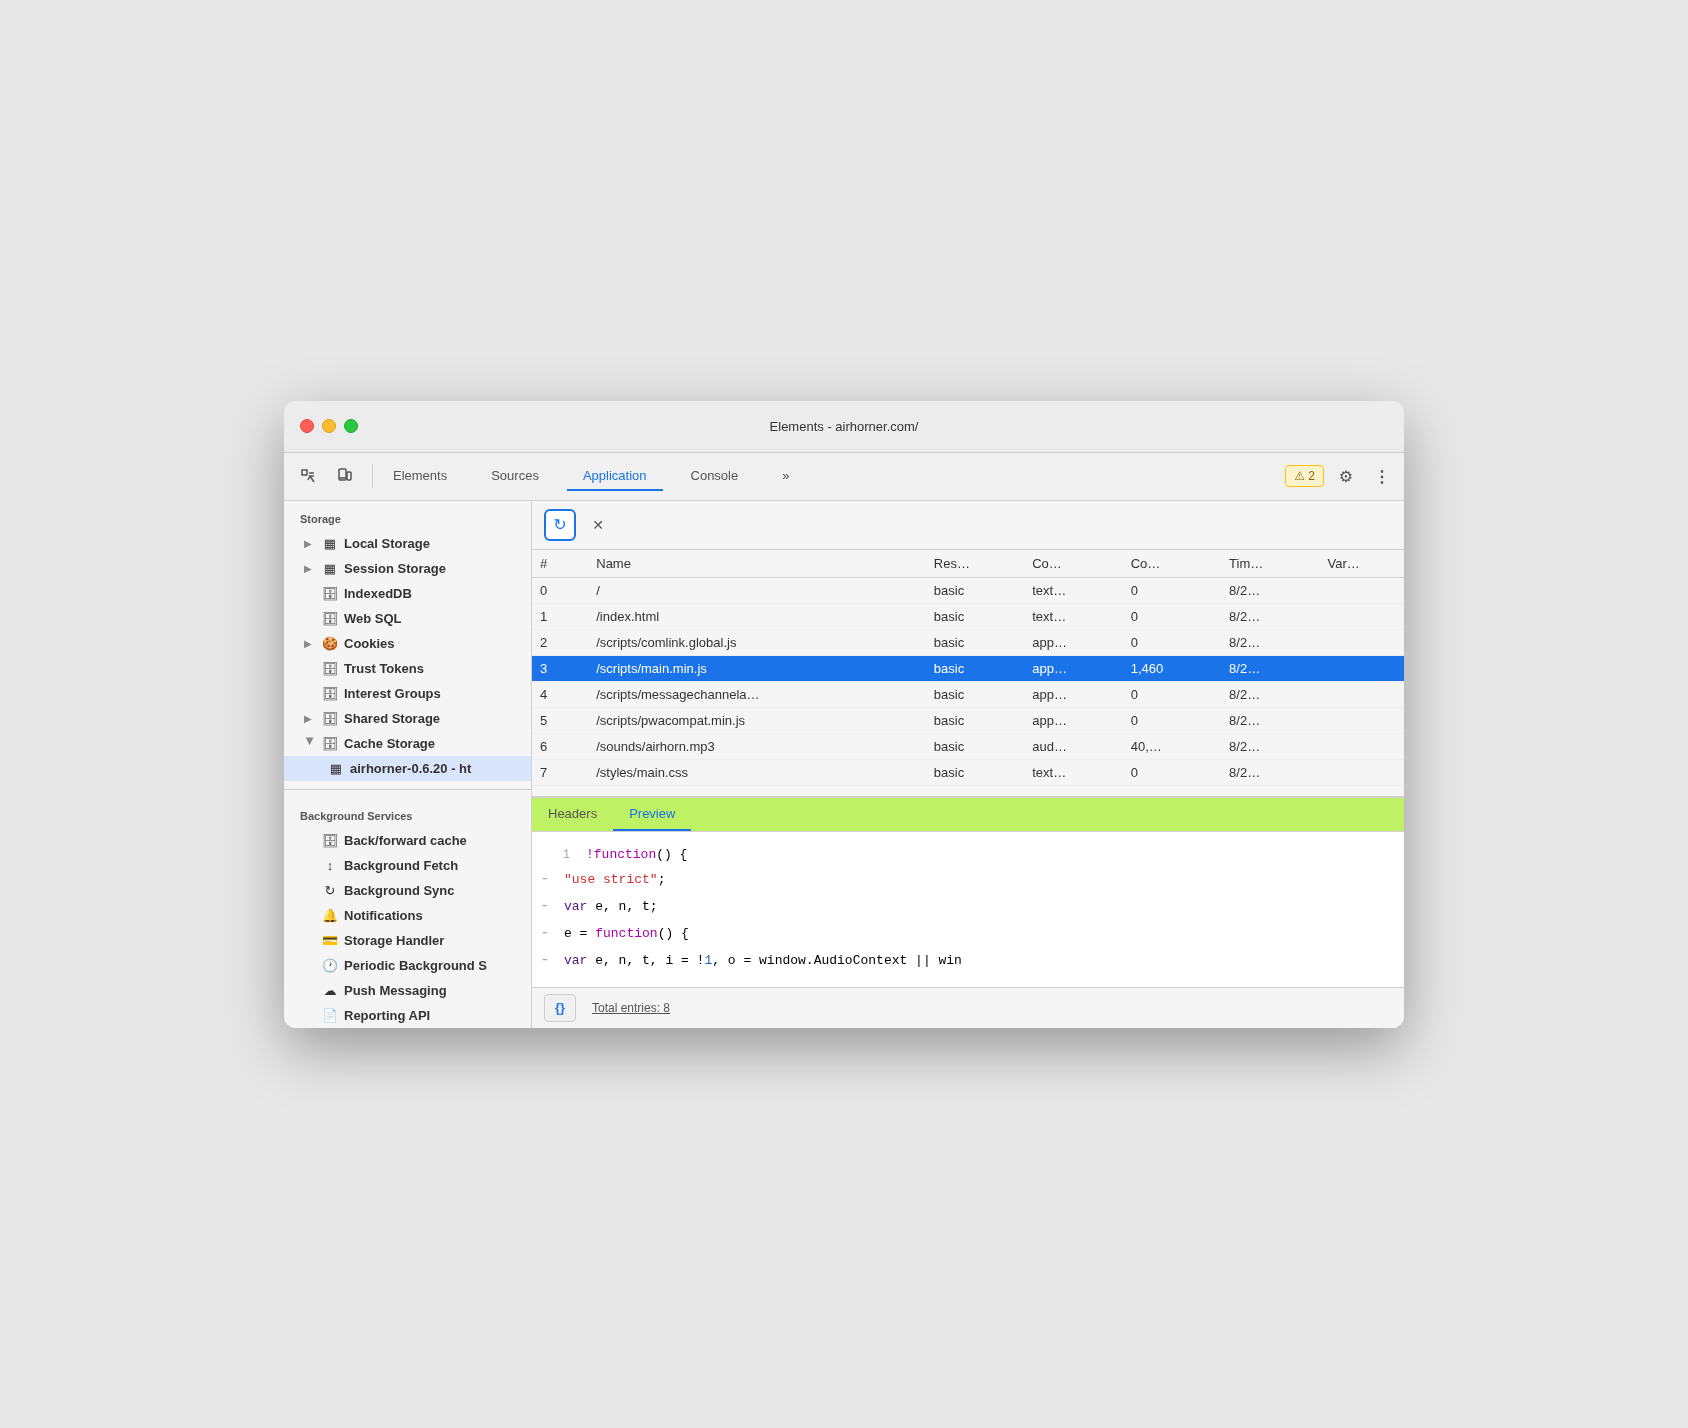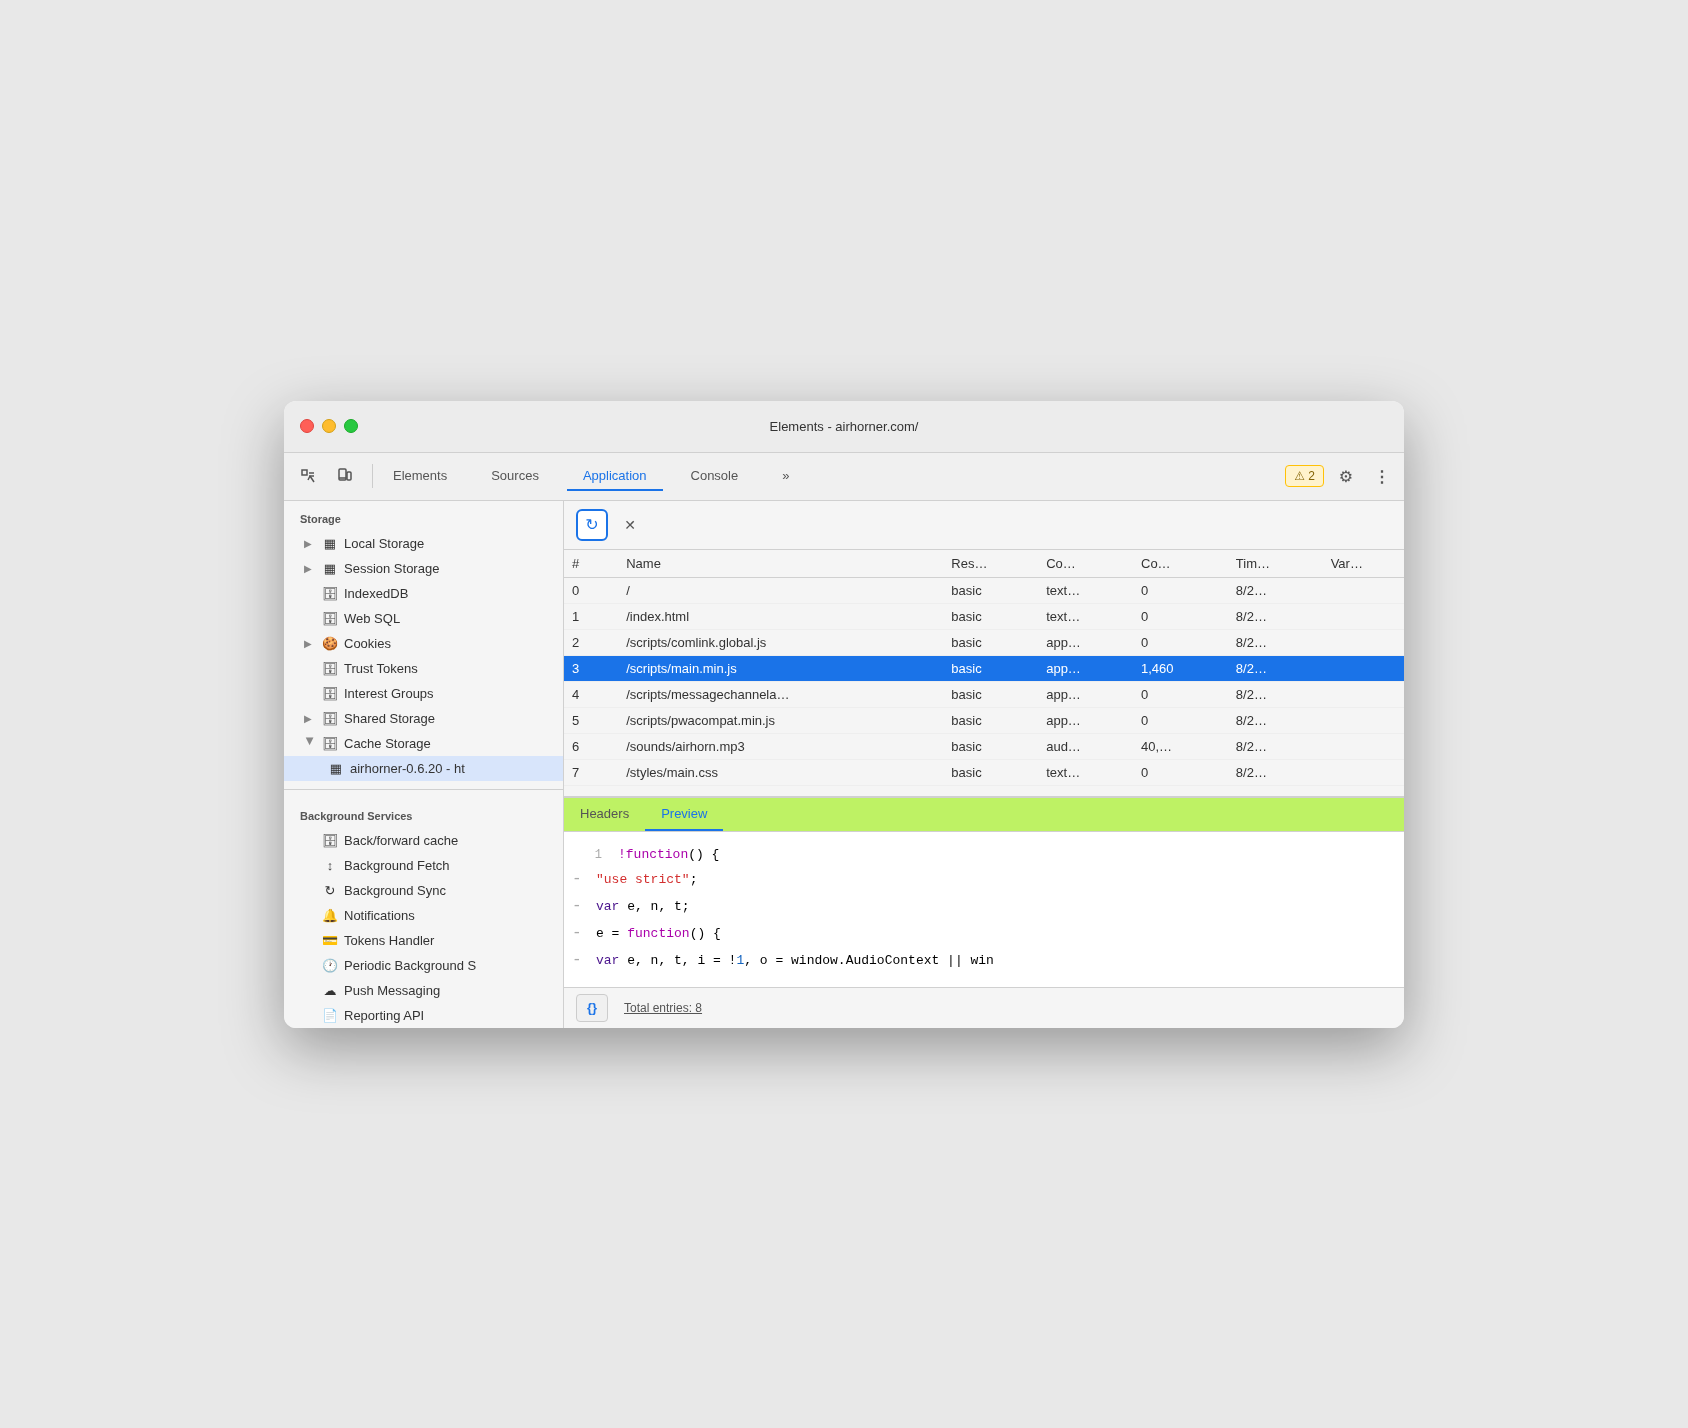--- a/index.html
+++ b/index.html
@@ -138,21 +138,21 @@
       cursor: pointer;
       font-size: 16px;
       font-weight: bold;
     }
     .main-content {
       display: flex;
       flex: 1;
       overflow: hidden;
     }
     .sidebar {
-      width: 280px;
+      width: 248px;
       background: #f5f5f5;
       border-right: 1px solid #d0d0d0;
       overflow-y: auto;
       flex-shrink: 0;
       font-size: 13px;
     }
     .sidebar-section-header {
       padding: 12px 16px 6px;
       font-size: 11px;
       font-weight: 600;
@@ -171,21 +171,21 @@
     .sidebar-item .arrow {
       width: 12px;
       font-size: 10px;
       color: #888;
     }
     .sidebar-item .item-icon {
       width: 16px;
       text-align: center;
       font-size: 13px;
     }
-    .sidebar-item-label { flex: 1; }
+    .sidebar-item-label { flex: 1; font-weight: bold; }
     .sidebar-child-item {
       display: flex;
       align-items: center;
       padding: 5px 16px 5px 44px;
       cursor: pointer;
       color: #333;
       font-size: 13px;
       gap: 6px;
     }
     .sidebar-child-item .item-icon {
@@ -502,21 +502,21 @@
 
       <div class="sidebar-item">
         <span class="arrow" style="visibility:hidden">▶</span>
         <span class="item-icon">🔔</span>
         <span class="sidebar-item-label">Notifications</span>
       </div>
 
       <div class="sidebar-item">
         <span class="arrow" style="visibility:hidden">▶</span>
         <span class="item-icon">💳</span>
-        <span class="sidebar-item-label">Tokens Handler</span>
+        <span class="sidebar-item-label">Storage Handler</span>
       </div>
 
       <div class="sidebar-item">
         <span class="arrow" style="visibility:hidden">▶</span>
         <span class="item-icon">🕐</span>
         <span class="sidebar-item-label">Periodic Background S</span>
       </div>
 
       <div class="sidebar-item">
         <span class="arrow" style="visibility:hidden">▶</span>

